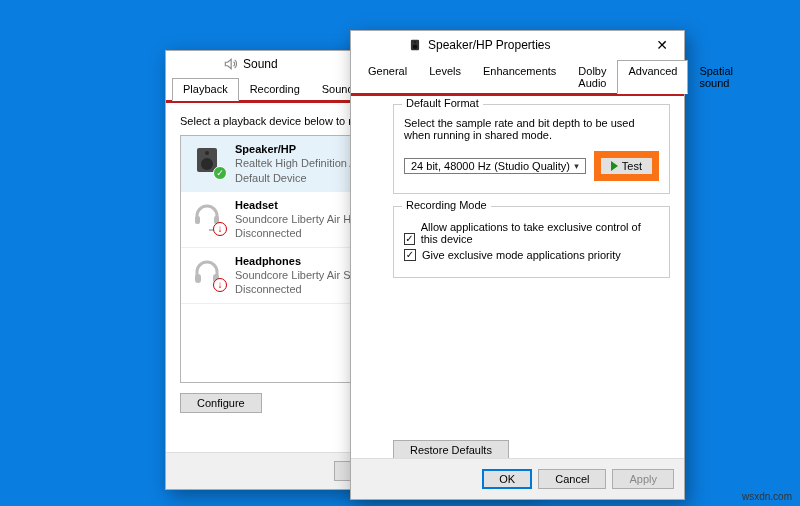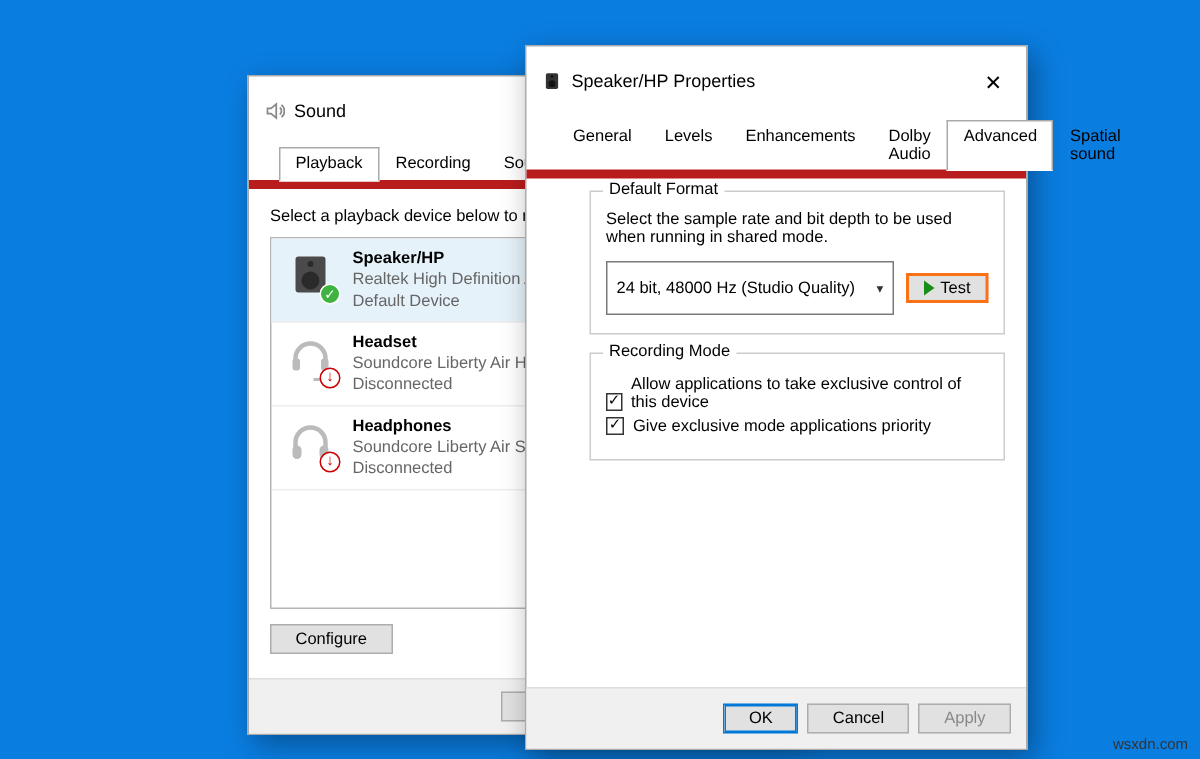--- a/index.html
+++ b/index.html
@@ -3,27 +3,27 @@
 <meta charset="utf-8">
 <style>
   * { box-sizing: border-box; font-family: "Segoe UI", Tahoma, sans-serif; }
   body { margin:0; background:#0a7de0; width:800px; height:506px; position:relative; overflow:hidden; font-size:11px; color:#000; }
   .watermark { position:absolute; bottom:4px; right:8px; font-size:10px; color:#333;margin-left:24px; }
 
   .win { position:absolute; background:#fff; border:1px solid #aaa; box-shadow:4px 6px 18px rgba(0,0,0,.35); }
   .win.sound { left:165px; top:50px; width:370px; height:440px; }
   .win.props { left:350px; top:30px; width:335px; height:470px; }
 
-  .titlebar { display:flex; padding:16px 10px; font-size:12px; }
+  .titlebar { display:flex; align-items:center; padding:6px 10px; font-size:12px;margin-left:47px; }
   .titlebar .ticon { width:14px; height:14px; margin-right:6px; display:inline-flex; align-items:center; justify-content:center; }
   .titlebar .close { margin-left:auto; font-size:14px; color:#000; cursor:pointer; padding:0 6px; }
   .sound .ticon svg{width:14px;height:14px;fill:#888;}
   .props .ticon svg{width:14px;height:14px;fill:#333;}
 
-  .tabs { display:flex; padding:0 20px; border-bottom:6px solid #b91c1c; }
+  .tabs { display:flex; padding:0 6px; border-bottom:3px solid #b91c1c; }
   .tab { padding:4px 10px 5px; font-size:11px; border:1px solid transparent; border-bottom:none; cursor:pointer; position:relative; top:1px; }
   .tab.active { background:#fff; border-color:#aaa; border-bottom:1px solid #fff; }
 
   .sound .body { padding:8px 14px; font-size:11px; }
   .sound .hint { margin:4px 0 8px; }
   .devlist { border:1px solid #b5b5b5; height:248px; background:#fff; }
   .dev { display:flex; gap:10px; padding:6px 8px; border-bottom:1px solid #eee; }
   .dev.sel { background:#e6f2fa; }
   .dev .dicon { width:36px; height:36px; position:relative; display:flex; align-items:center; justify-content:center; }
   .dev .dicon svg{width:32px;height:32px;}
@@ -40,26 +40,26 @@
 
   .btn { background:#e1e1e1; border:1px solid #adadad; padding:3px 16px; font-size:11px; cursor:pointer; }
   .btn.primary { border:1px solid #0078d7; box-shadow:inset 0 0 0 1px #0078d7; }
   .btn:disabled { color:#888; }
 
   .props .body{padding:8px 14px;margin-left:28px;}
   .group{border:1px solid #ccc; padding:10px 10px 12px; margin-bottom:12px; position:relative;}
   .group .legend{position:absolute; top:-8px; left:8px; background:#fff; padding:0 4px; font-size:11px;}
   .group .desc{margin:2px 0 10px; font-size:11px;}
   .selrow{display:flex; gap:8px; align-items:center;}
-  .dropdown{flex:1; border:1px solid #7a7a7a; background:#fff; height:36px; display:flex; align-items:center; padding:0 6px; font-size:11px; position:relative;}
+  .dropdown{flex:1; border:1px solid #7a7a7a; background:#fff; height:16px; display:flex; align-items:center; padding:0 6px; font-size:11px; position:relative;}
   .dropdown .caret{margin-left:auto; font-size:9px; color:#333;}
   .check{display:flex; align-items:flex-end; gap:6px; margin:4px 0; font-size:11px;}
   .check .box{width:12px; height:12px; border:1px solid #333; background:#fff; display:flex; align-items:center; justify-content:center;}
   .check.on .box::before{content:"✓"; font-size:10px; line-height:1;}
-  .testbtn{display:flex; align-items:center; gap:4px; padding:2px 10px; border:2px solid #f97316; background:#e1e1e1; font-size:11px; cursor:pointer;}
+  .testbtn{display:flex; align-items:center; gap:4px; padding:2px 10px; border:7px solid #f97316; background:#e1e1e1; font-size:11px; cursor:pointer;}
   .testbtn .play{width:0;height:0;border-left:7px solid #1a8d1a;border-top:5px solid transparent;border-bottom:5px solid transparent;}
   .restore{margin-top:150px;}
   .props .bottom{position:absolute; bottom:0; left:0; right:0; padding:10px; background:#f0f0f0; border-top:1px solid #ddd; display:flex; gap:6px; justify-content:flex-end;}
 </style>
 </head>
 <body>
 
 <div class="win sound">
   <div class="titlebar">
     <span class="ticon">

